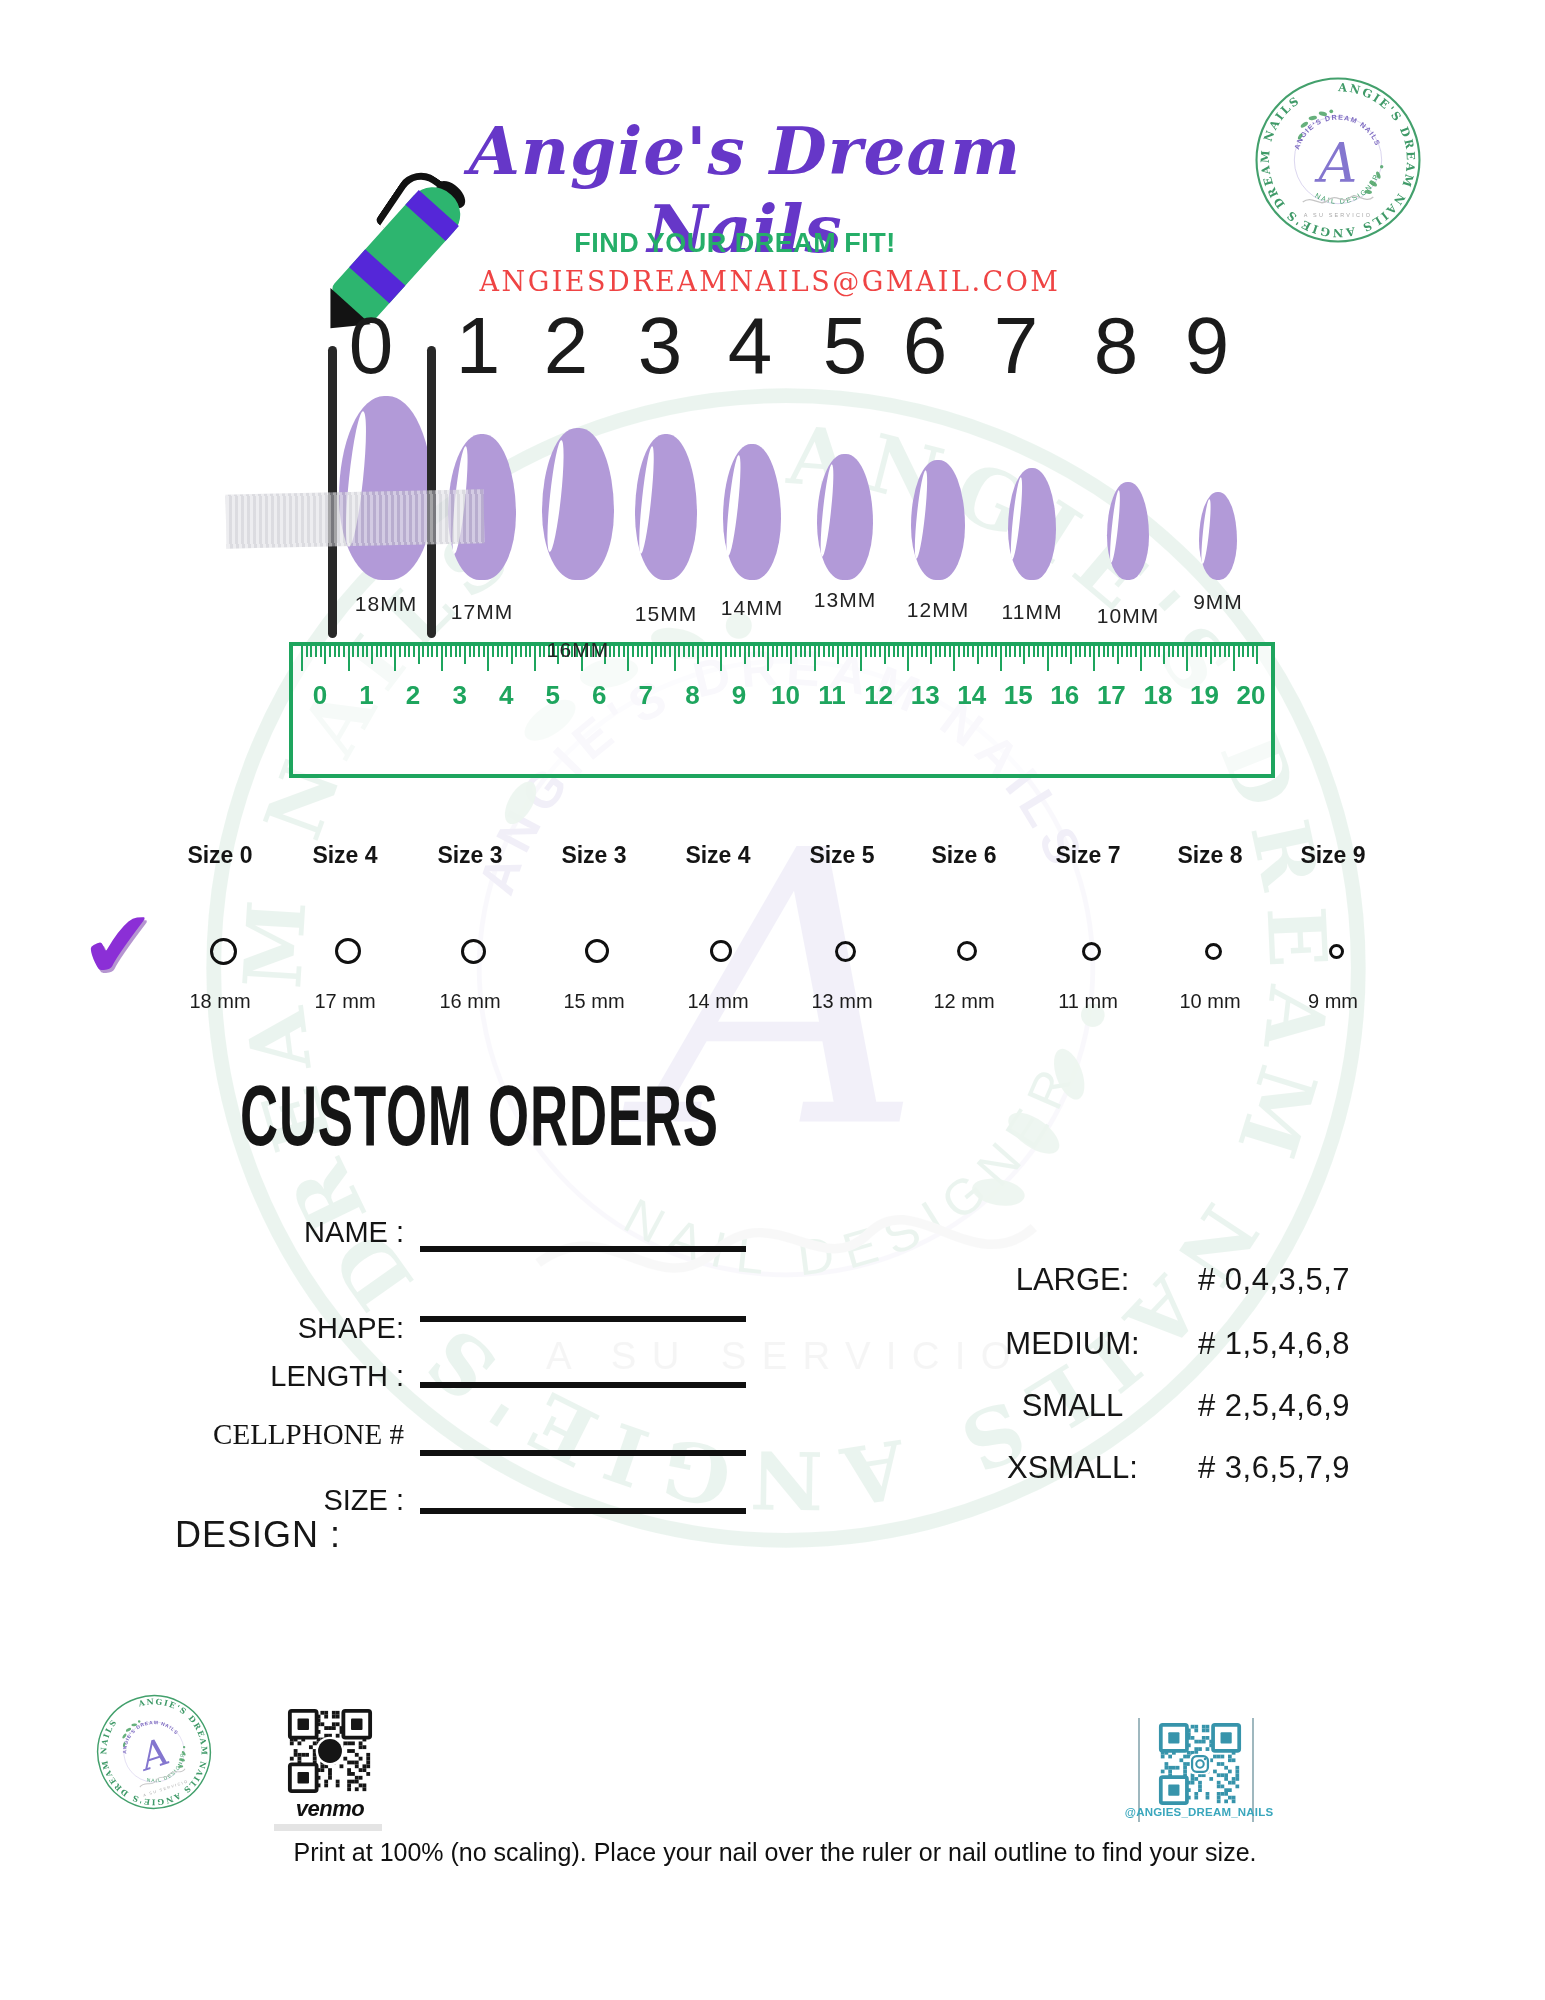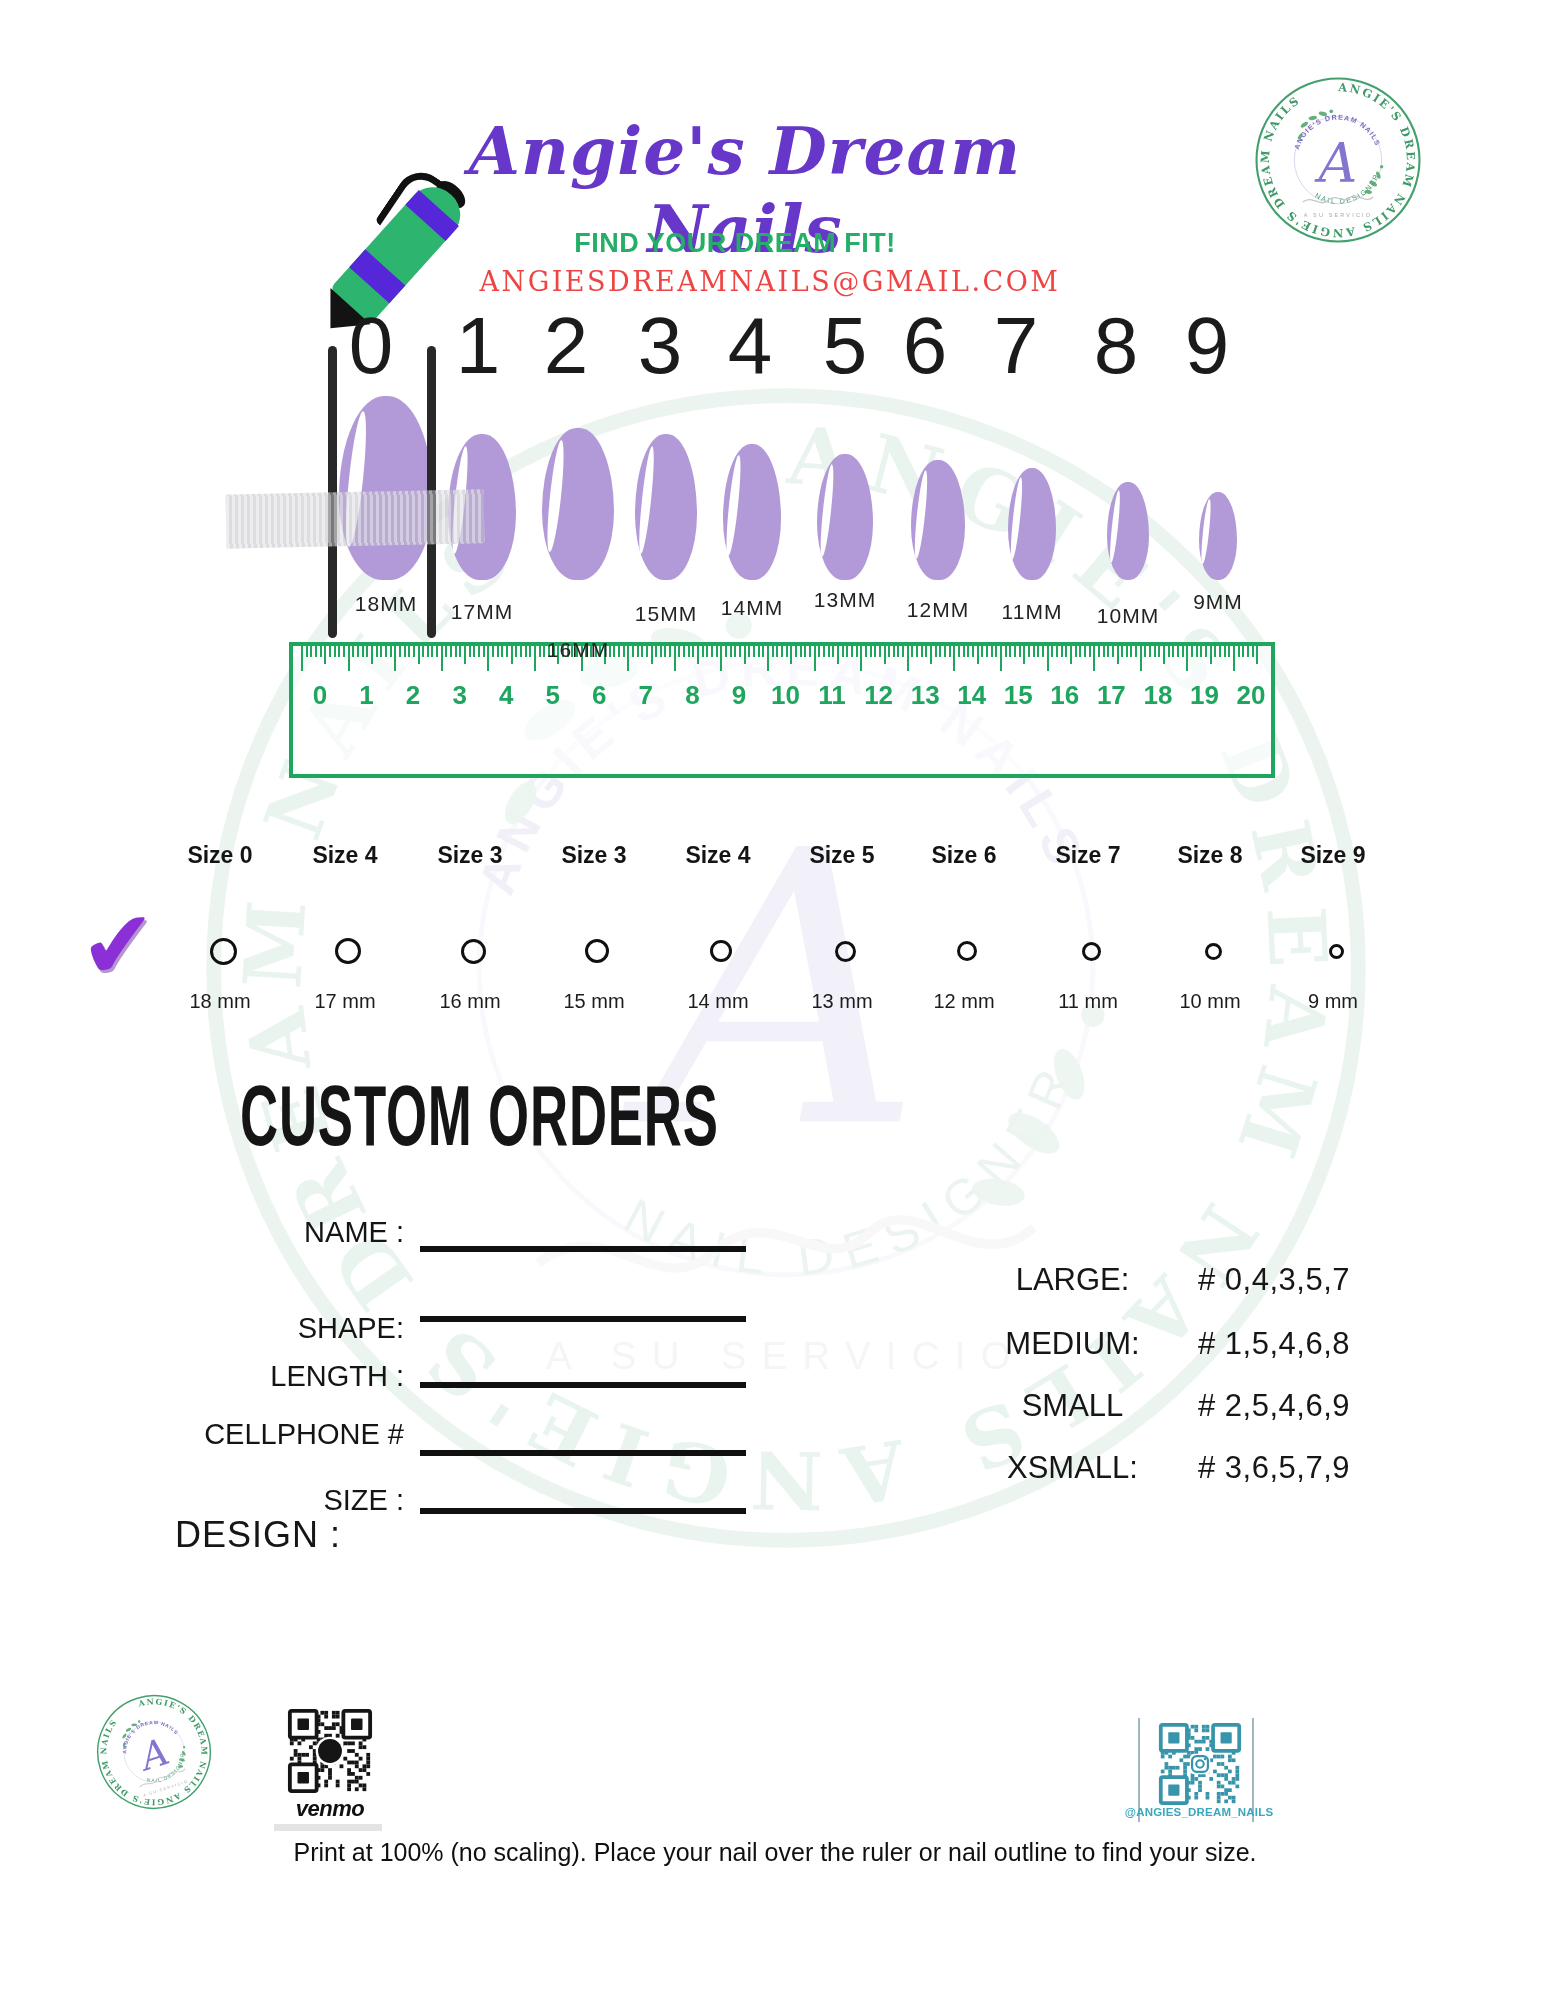--- a/index.html
+++ b/index.html
@@ -472,21 +472,21 @@
     </div>
 
   <div class="orders-title abs">CUSTOM ORDERS</div>
   <div id="formFields">
       <div class="field-label" style="top: 1216px;">NAME :</div>
       <div class="field-line" style="top: 1246px;"></div>
       <div class="field-label" style="top: 1296px; margin-top: 16px;">SHAPE:</div>
       <div class="field-line" style="top: 1316px;"></div>
       <div class="field-label" style="top: 1360px;">LENGTH :</div>
       <div class="field-line" style="top: 1382px;"></div>
-      <div class="field-label" style="top: 1418px;">CELLPHONE #</div>
+      <div class="field-label" style="top: 1418px; font-family: Liberation Serif, serif;">CELLPHONE #</div>
       <div class="field-line" style="top: 1450px;"></div>
       <div class="field-label" style="top: 1484px;">SIZE :</div>
       <div class="field-line" style="top: 1508px;"></div>
     </div>
   <div id="sizeSets">
       <div class="sset-label" style="top: 1262px;">LARGE:</div>
       <div class="sset-val" style="top: 1262px;"># 0,4,3,5,7</div>
       <div class="sset-label" style="top: 1326px;">MEDIUM:</div>
       <div class="sset-val" style="top: 1326px;"># 1,5,4,6,8</div>
       <div class="sset-label" style="top: 1388px;">SMALL</div>

